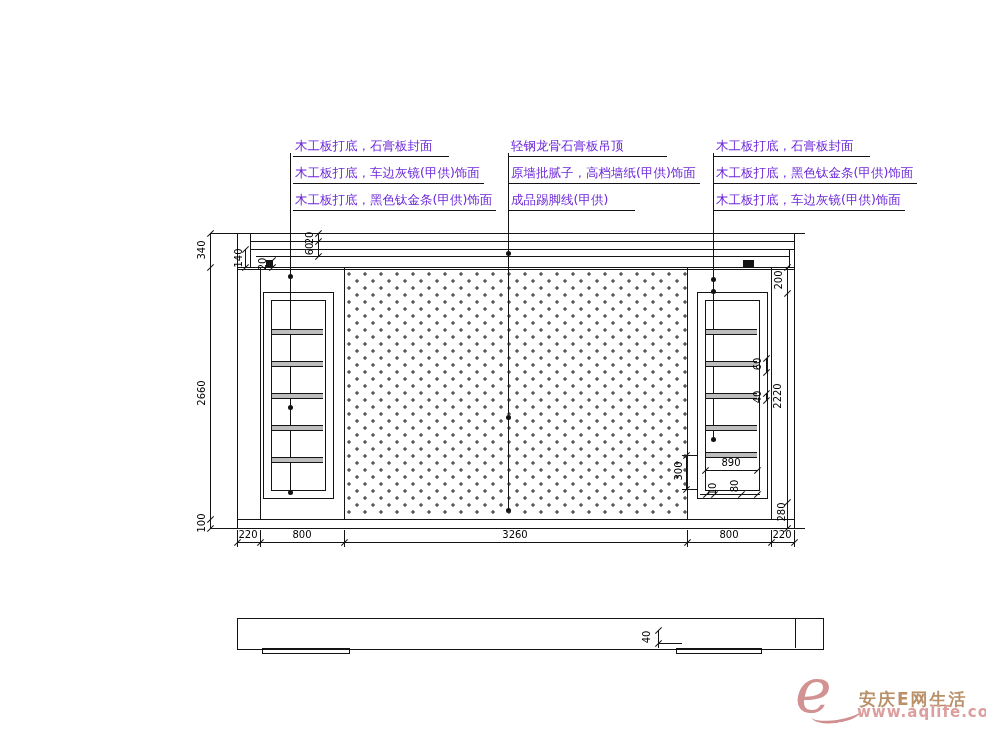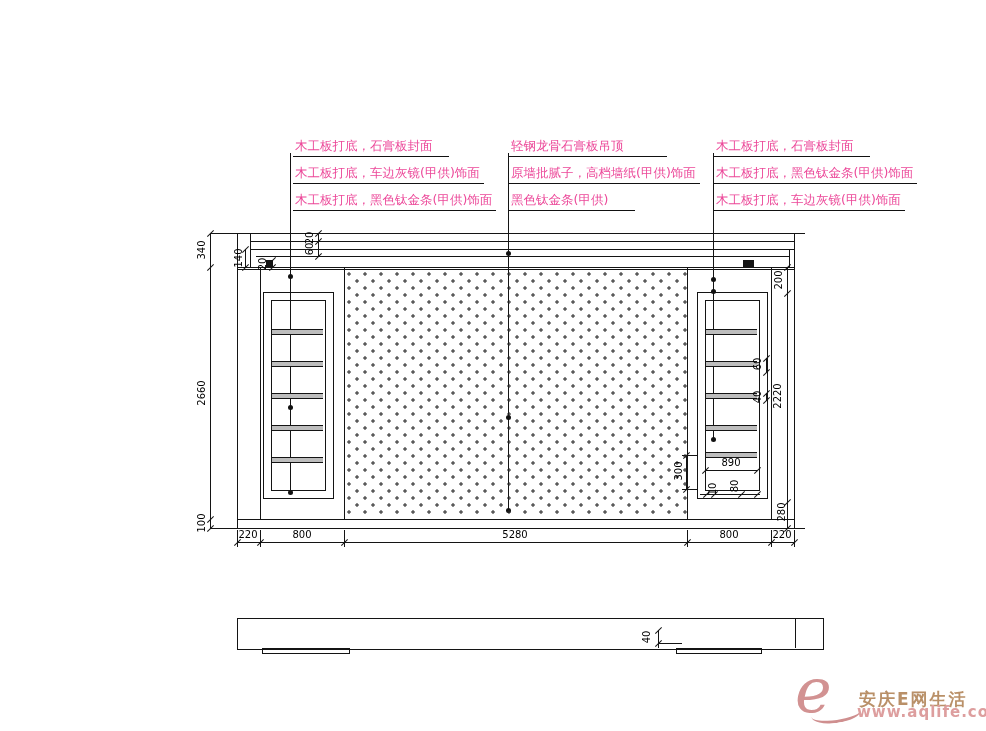--- a/index.html
+++ b/index.html
@@ -1,19 +1,19 @@
 <!DOCTYPE html>
 <html><head>
 <meta charset="utf-8">
 <style>
   html,body{margin:0;padding:0;background:#fff;}
   #canvas{position:relative;width:986px;height:731px;background:#ffffff;overflow:hidden;
           font-family:"DejaVu Sans","Liberation Sans",sans-serif;color:#111;}
   .ann{position:absolute;font-size:12.5px;line-height:1.15;padding:2px 4px 3px 2px;
-       border-bottom:1px solid #111;white-space:nowrap;color:#ec4899;}
+       border-bottom:1px solid #111;white-space:nowrap;color:#6d28d9;}
   .dimh{position:absolute;font-size:10px;color:#000;white-space:nowrap;transform:translate(-50%,-100%);}
   .dimv{position:absolute;font-size:10px;color:#000;white-space:nowrap;transform:translate(-50%,-50%) rotate(-90deg);}
   .hl{position:absolute;height:1px;background:#141414;}
   .vl{position:absolute;width:1px;background:#141414;}
   .tick{position:absolute;width:9px;height:1px;background:#141414;transform:rotate(-45deg);}
   .dot{position:absolute;width:5px;height:5px;border-radius:50%;background:#111;}
   .rect{position:absolute;border:1px solid #141414;background:transparent;}
   .bar{position:absolute;height:4px;border-top:1px solid #141414;border-bottom:1px solid #141414;background:#bdbdbd;}
   .fill{position:absolute;background:#141414;}
   .wm-logo{position:absolute;font-family:"DejaVu Serif","Liberation Serif",serif;font-style:italic;
@@ -143,38 +143,38 @@
     </defs>
     <rect width="342" height="246" fill="url(#wp)"></rect>
   </svg>
 
   <div class="ann" style="left:293px;top:137px;min-width:150px">木工板打底，石膏板封面</div>
   <div class="ann" style="left:293px;top:164px">木工板打底，车边灰镜(甲供)饰面</div>
   <div class="ann" style="left:293px;top:191px">木工板打底，黑色钛金条(甲供)饰面</div>
 
   <div class="ann" style="left:509px;top:164px">原墙批腻子，高档墙纸(甲供)饰面</div>
   <div class="ann" style="left:509px;top:137px;min-width:152px">轻钢龙骨石膏板吊顶</div>
-  <div class="ann" style="left:509px;top:191px;min-width:120px">黑色钛金条(甲供)</div>
+  <div class="ann" style="left:509px;top:191px;min-width:120px">成品踢脚线(甲供)</div>
 
   <div class="ann" style="left:714px;top:137px;min-width:150px">木工板打底，石膏板封面</div>
   <div class="ann" style="left:714px;top:164px">木工板打底，黑色钛金条(甲供)饰面</div>
   <div class="ann" style="left:714px;top:191px">木工板打底，车边灰镜(甲供)饰面</div>
 
   <div class="dimv" style="left:201px;top:250px">340</div>
   <div class="dimv" style="left:201px;top:393px">2660</div>
   <div class="dimv" style="left:201px;top:523px">100</div>
 
   <div class="dimv" style="left:238px;top:258px">140</div>
   <div class="dimv" style="left:262px;top:264px">20</div>
   <div class="dimv" style="left:309px;top:238px">20</div>
   <div class="dimv" style="left:309px;top:249px">60</div>
 
   <div class="dimh" style="left:248px;top:540px">220</div>
   <div class="dimh" style="left:302px;top:540px">800</div>
-  <div class="dimh" style="left:515px;top:540px">5280</div>
+  <div class="dimh" style="left:515px;top:540px">3260</div>
   <div class="dimh" style="left:729px;top:540px">800</div>
   <div class="dimh" style="left:782px;top:540px">220</div>
 
   <div class="dimv" style="left:778px;top:280px">200</div>
   <div class="dimv" style="left:777px;top:396px">2220</div>
   <div class="dimv" style="left:781px;top:512px">280</div>
 
   <div class="dimv" style="left:757px;top:364px">60</div>
   <div class="dimv" style="left:757px;top:397px">40</div>
   <div class="dimv" style="left:678px;top:471px">300</div>

